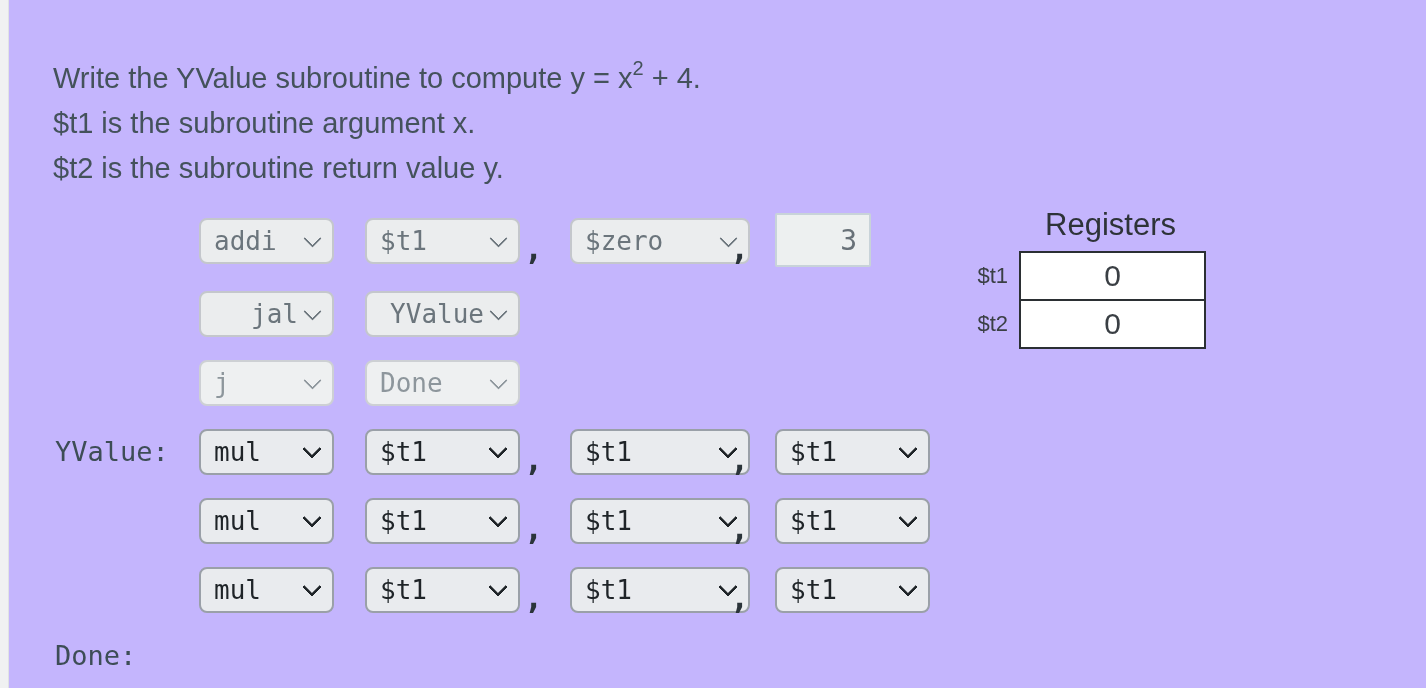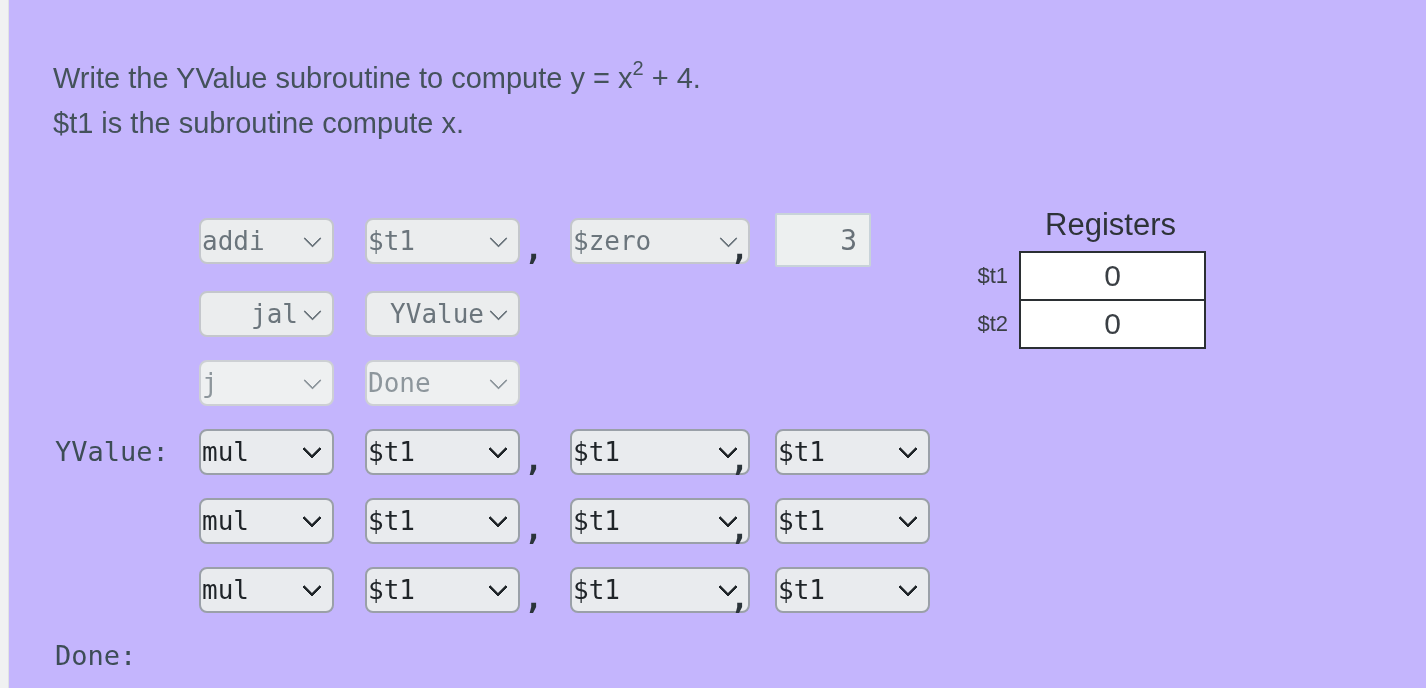--- a/index.html
+++ b/index.html
@@ -19,21 +19,21 @@
   .prompt sup.expo { font-size:20px; position:relative; top:-2px; }
   .row-label {
     position:absolute; left:55px; height:46px; line-height:46px;
     font-family:"DejaVu Sans Mono","Liberation Mono",monospace;
     font-size:27px; color:#3d4d56; white-space:nowrap;
   }
   .dd {
     position:absolute; height:46px; box-sizing:border-box;
     background:#ebedee; border:2px solid #c3c6cb; border-radius:8px;
     display:flex; align-items:center; justify-content:space-between;
-    padding:0 13px 0 1px; cursor:pointer;
+    padding:0 13px 0 13px; cursor:pointer;
     font-family:"DejaVu Sans Mono","Liberation Mono",monospace;
     font-size:26px; white-space:nowrap;
   }
   .dd.muted  { color:#6b757c; border-color:#c4c7cc; }
   .dd.faded  { color:#8d969c; border-color:#cdd0d4; background:#eef0f1; }
   .dd.active { color:#1f2428; border-color:#9aa0a8; background:#e9ebee; }
   .chev {
     width:11px; height:11px; flex:0 0 auto; margin-left:8px; margin-top:-6px;
     border-right:3px solid currentColor; border-bottom:3px solid currentColor;
     transform:rotate(45deg); border-radius:1px;
@@ -83,21 +83,22 @@
   .rn0 { top:253px; } .rn1 { top:301px; }
 </style>
 </head>
 <body>
 
 <div id="app">
   <div class="edge-strip"></div>
 
   <div class="prompt">
     <div class="pline"><span>Write the YValue subroutine to compute y = x</span><sup class="expo">2</sup><span> + 4.</span></div>
-    <div class="pline">$t1 is the subroutine compute x.</div>
+    <div class="pline">$t1 is the subroutine argument x.</div>
+    <div class="pline">$t2 is the subroutine return value y.</div>
   </div>
 
   <div class="dd muted c0 r0">
     <span>addi</span>
     <span class="chev"></span>
   </div>
   <div class="dd muted c1 r0">
     <span>$t1</span>
     <span class="chev"></span>
   </div>

